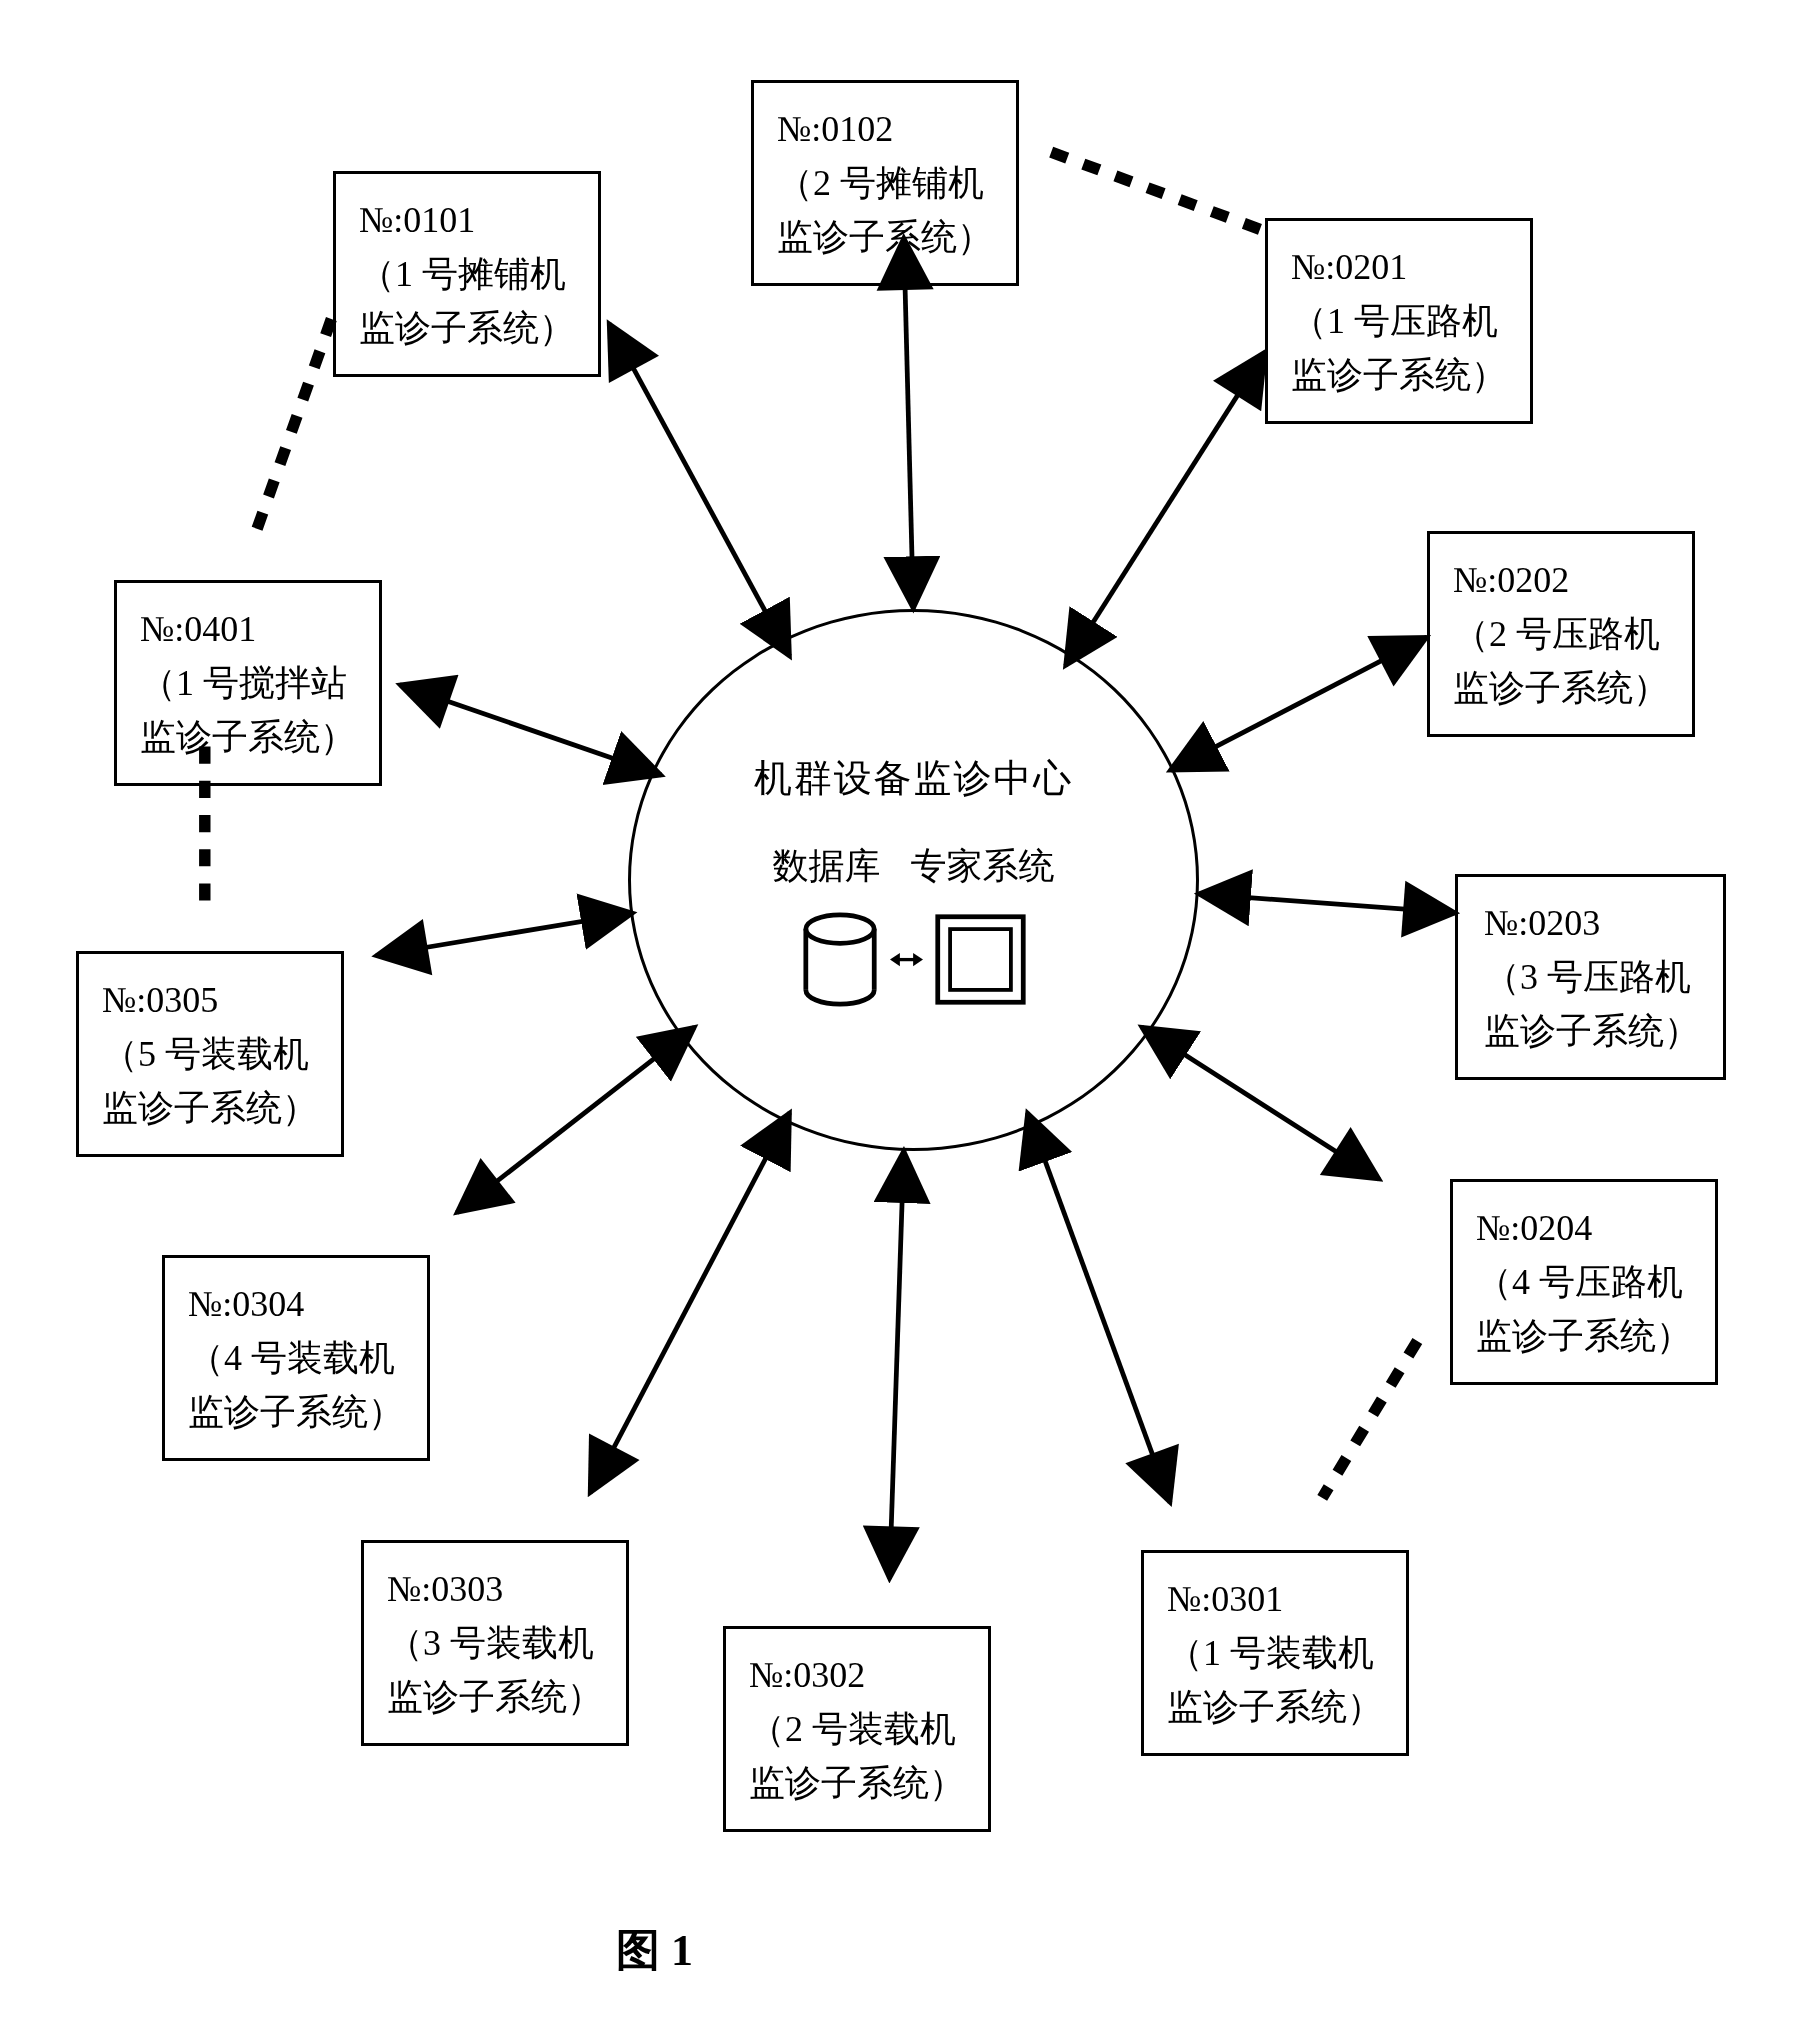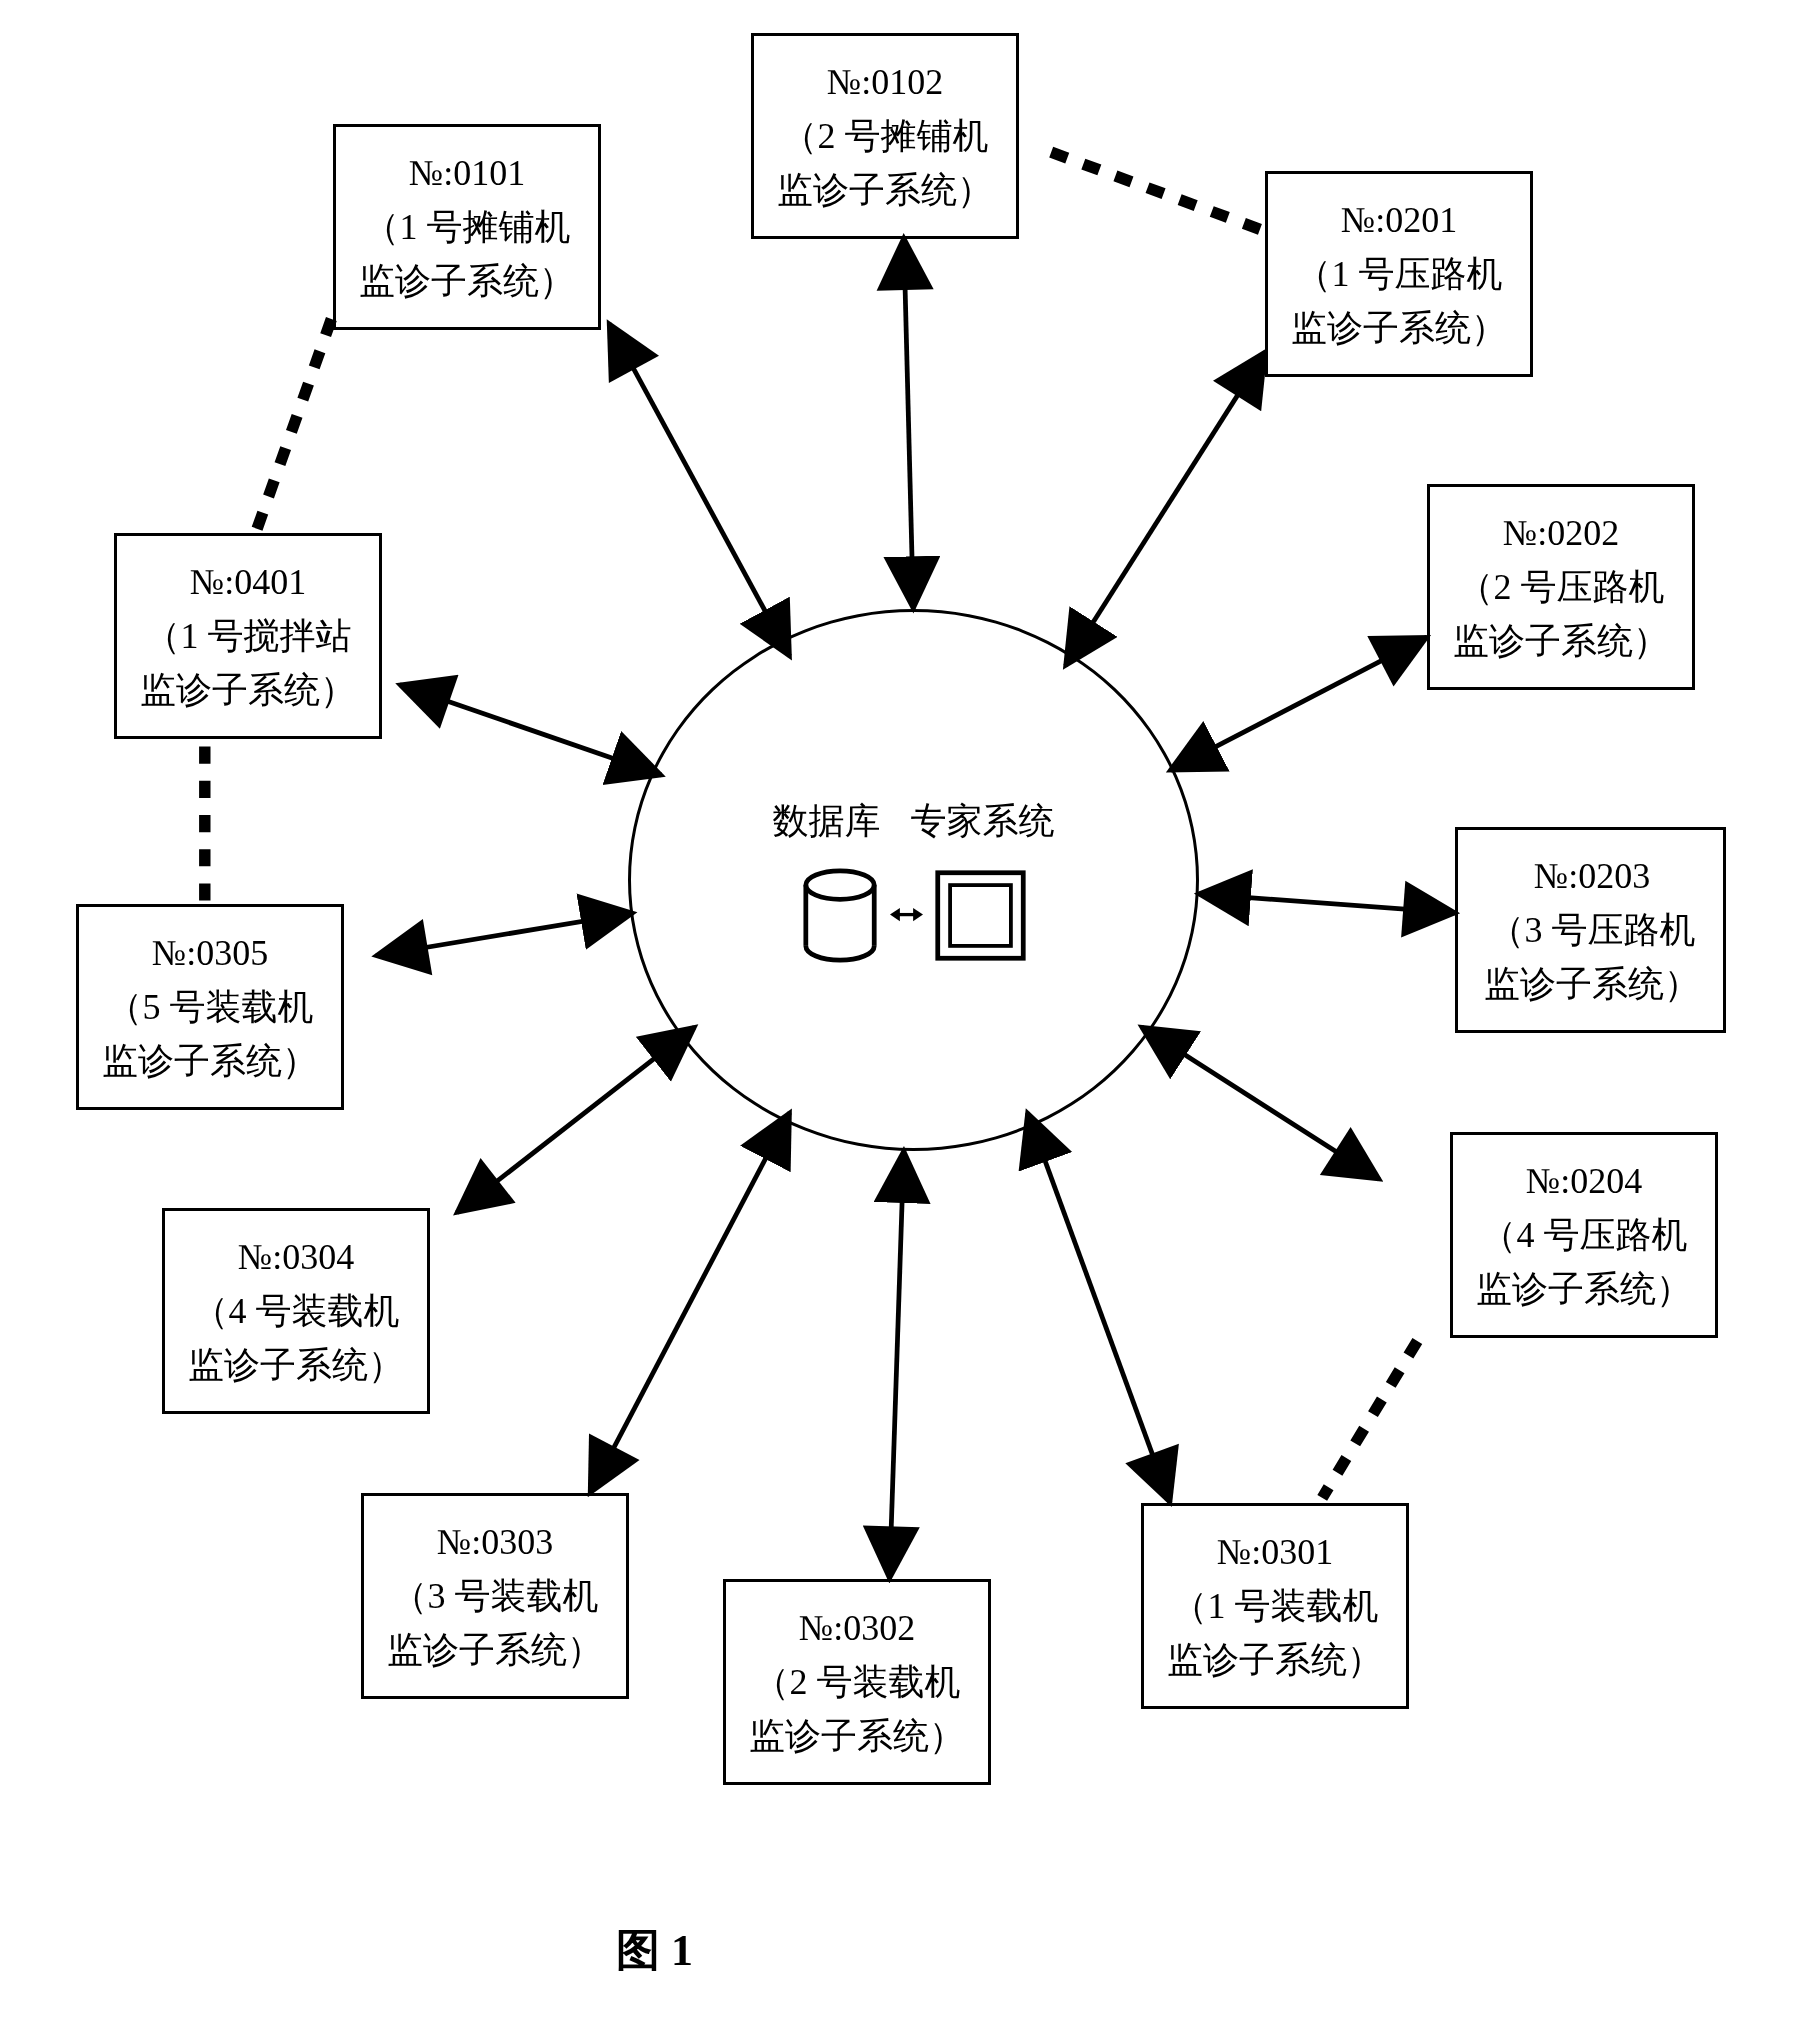--- a/index.html
+++ b/index.html
@@ -59,21 +59,22 @@
       width: 33px;
       height: 24px;
     }
     .node-box {
       position: absolute;
       border: 3.8px solid black;
       background: white;
       padding: 19px 23px;
       font-size: 36px;
       line-height: 1.5;
-      text-align: center;
+      text-align: left;
+      margin-top: 47px;
     }
     .node-box .line1 { white-space: nowrap; }
     .node-box .line2 { white-space: nowrap; }
     .node-box .line3 { white-space: nowrap; }
     .arrow-svg {
       position: absolute;
       overflow: visible;
       pointer-events: none;
     }
     .fig-label {
@@ -84,20 +85,21 @@
       top: 1921px;
       margin-left: 26px;
     }
   </style>
 </head>
 <body>
 
 <div class="container">
 
   <div class="center-circle">
+    <div class="center-title">机群设备监诊中心</div>
     <div class="center-labels">
       <span>数据库</span>
       <span>专家系统</span>
     </div>
     <div class="center-icons">
       <svg class="db-icon" viewBox="0 0 85 100">
         <ellipse cx="42" cy="18" rx="36" ry="15" fill="none" stroke="black" stroke-width="5"></ellipse>
         <path d="M 6 18 L 6 82" stroke="black" stroke-width="5" fill="none"></path>
         <path d="M 78 18 L 78 82" stroke="black" stroke-width="5" fill="none"></path>
         <path d="M 6 82 A 36 15 0 0 0 78 82" stroke="black" stroke-width="5" fill="none"></path>

